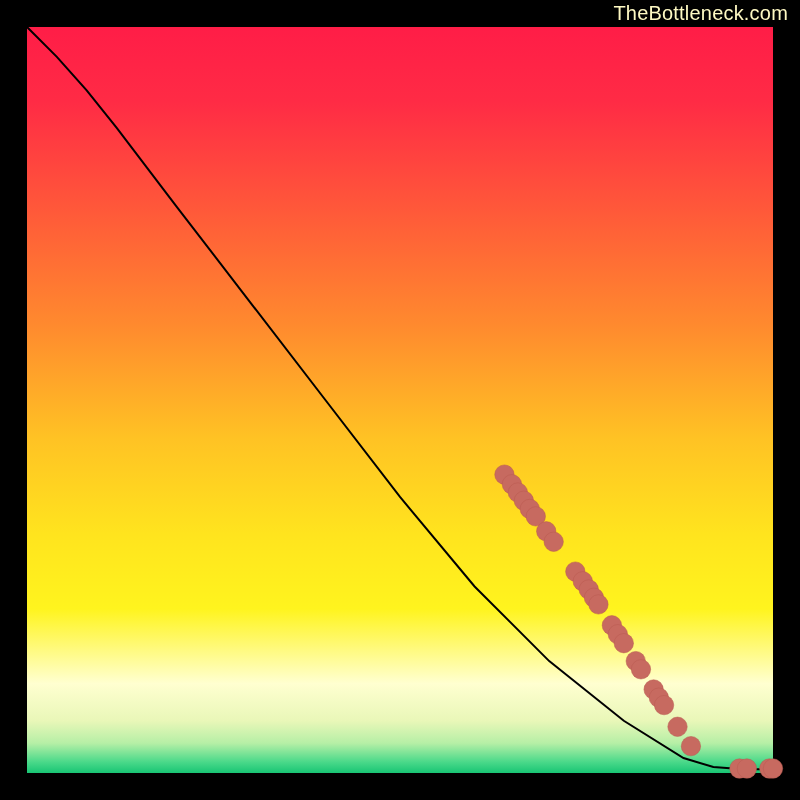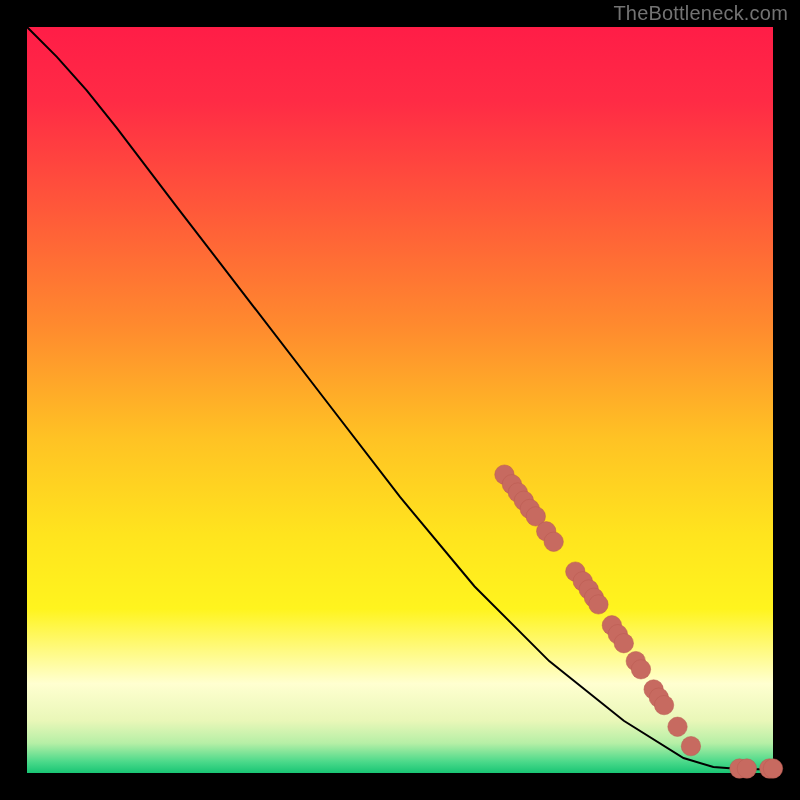--- a/index.html
+++ b/index.html
@@ -13,21 +13,21 @@
   }
   .stage {
     position: relative;
     width: 800px;
     height: 800px;
   }
   .attribution {
     position: absolute;
     top: 2px;
     right: 12px;
-    color: #737373;
+    color: #fef9c3;
     font-size: 20px;
     font-weight: 500;
     letter-spacing: 0.2px;
   }
   svg { display: block; }
 </style>
 </head>
 <body>
 
 <div class="stage">

